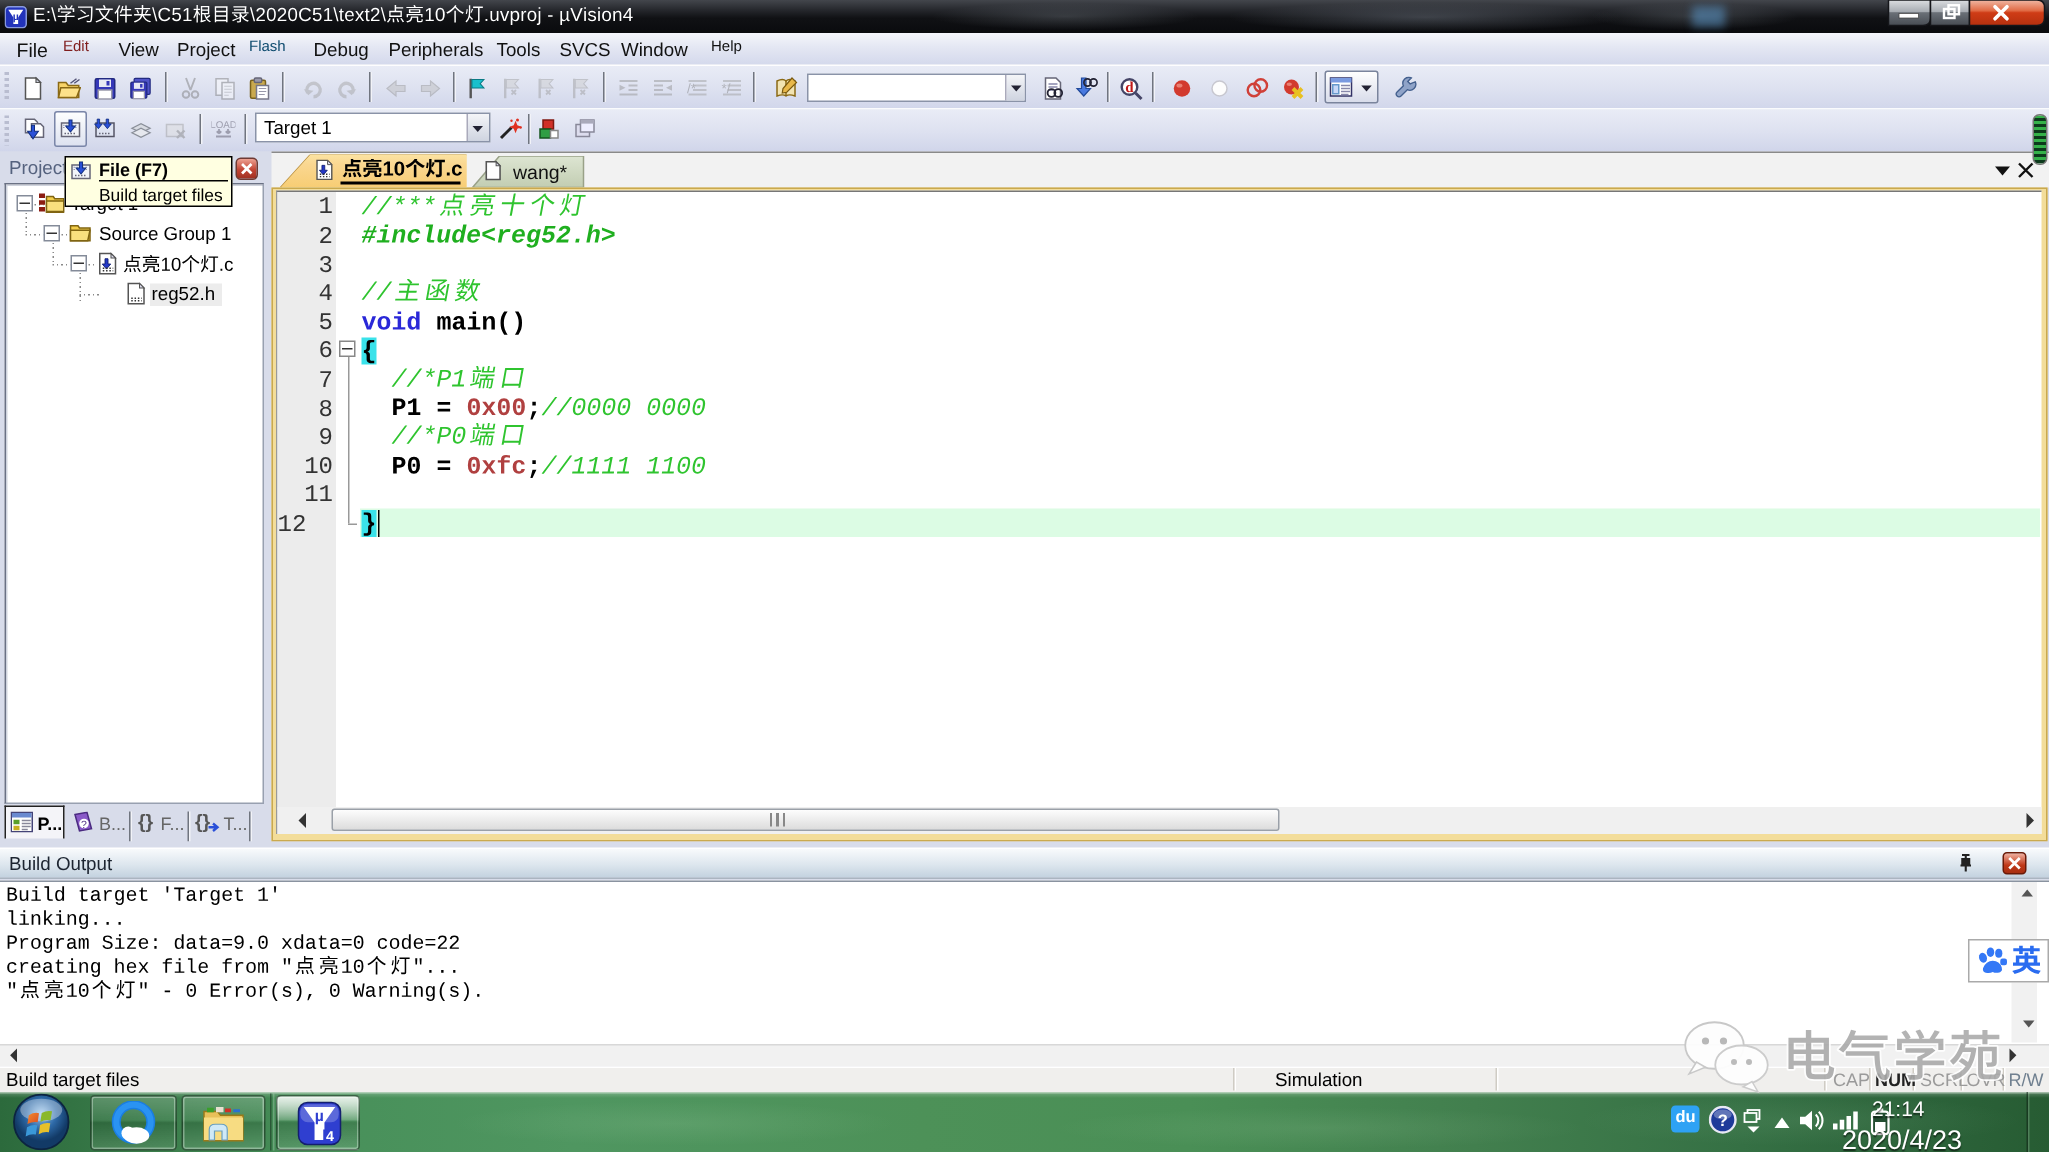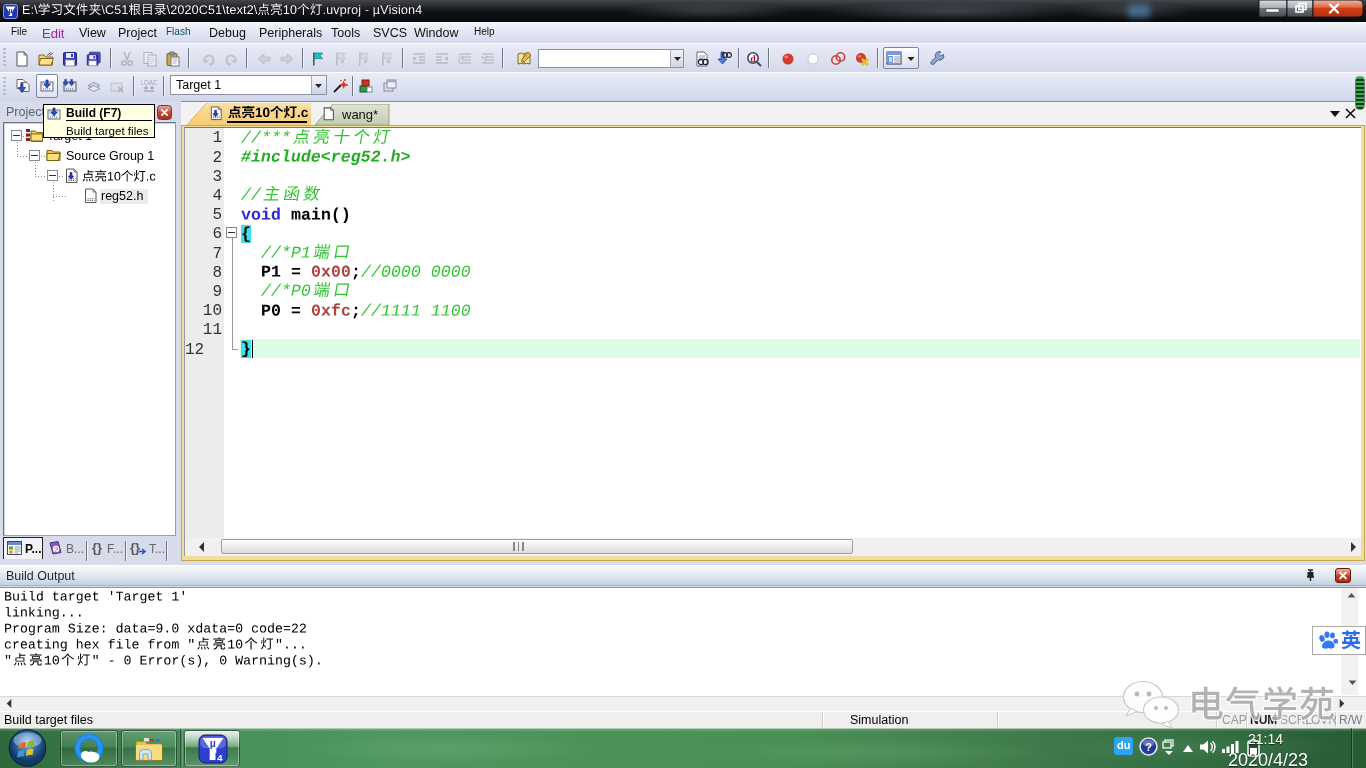--- a/index.html
+++ b/index.html
@@ -40,22 +40,22 @@
 </defs>
 <path d="M1 0 h28 v12 q0 5 -5 5 h-23 z" fill="url(#wbg)" stroke="#15161a" stroke-width="1"></path>
 <rect x="29" y="0" width="26" height="17" fill="url(#wbg)" stroke="#15161a" stroke-width="1"></rect>
 <path d="M55 0 h45 q5 0 5 5 v7 q0 5 -5 5 h-45 z" fill="url(#wbr)" stroke="#15161a" stroke-width="1"></path>
 <rect x="8" y="9" width="13" height="3" fill="#fff" stroke="#444" stroke-width=".5"></rect>
 <rect x="38" y="6" width="7" height="6" fill="none" stroke="#fff" stroke-width="1.6"></rect>
 <rect x="41" y="3.5" width="7" height="6" fill="none" stroke="#fff" stroke-width="1.6"></rect>
 <path d="M72 4.5 l8 8 M80 4.5 l-8 8" stroke="#fff" stroke-width="2.4" stroke-linecap="round"></path>
 </svg>
 <div class="" style="left:0;top:22px;width:1366px;height:22px;background:linear-gradient(180deg,#f5f6fb 0,#e4e7f3 45%,#d4d9ec 100%);border-bottom:1px solid #fdfdfe"></div>
-<div class="" style="left:11px;top:26px;font-size:10px;color:#111">File</div>
-<div class="" style="left:42px;top:26px;font-size:13px;color:#a21caf">Edit</div>
+<div class="" style="left:11px;top:26px;font-size:13px;color:#111">File</div>
+<div class="" style="left:42px;top:26px;font-size:10px;color:#7f1d1d">Edit</div>
 <div class="" style="left:79px;top:26px;font-size:12.5px;color:#111">View</div>
 <div class="" style="left:118px;top:26px;font-size:12.5px;color:#111">Project</div>
 <div class="" style="left:166px;top:26px;font-size:10px;color:#0c4a6e">Flash</div>
 <div class="" style="left:209px;top:26px;font-size:12.5px;color:#111">Debug</div>
 <div class="" style="left:259px;top:26px;font-size:12.5px;color:#111">Peripherals</div>
 <div class="" style="left:331px;top:26px;font-size:12.5px;color:#111">Tools</div>
 <div class="" style="left:373px;top:26px;font-size:12.5px;color:#111">SVCS</div>
 <div class="" style="left:414px;top:26px;font-size:12.5px;color:#111">Window</div>
 <div class="" style="left:474px;top:26px;font-size:10px;color:#111">Help</div>
 <div class="" style="left:0;top:44px;width:1366px;height:28px;background:linear-gradient(180deg,#e9ecf6 0,#dde1f0 55%,#d2d7eb 100%)"></div>
@@ -652,19 +652,19 @@
       <path d="M8.7 5.0V7.0H2.9V11.6H1.0V13.9H7.9C6.9 15.3 4.8 16.5 0.5 17.3C1.1 17.8 1.8 18.8 2.0 19.3C6.6 18.3 9.0 16.8 10.1 14.9C11.8 17.3 14.3 18.7 18.0 19.3C18.4 18.7 19.0 17.7 19.5 17.1C16.0 16.7 13.5 15.7 12.0 13.9H19.0V11.6H17.2V7.0H11.2V5.0ZM5.2 11.6V9.1H8.7V10.9L8.6 11.6ZM14.8 11.6H11.2L11.2 10.9V9.1H14.8ZM12.4 0.5V2.1H7.5V0.5H5.1V2.1H1.2V4.2H5.1V6.0H7.5V4.2H12.4V6.0H14.8V4.2H18.8V2.1H14.8V0.5Z" fill="#2a6cf0"></path>
     </svg>
 <div class="" style="left:1355px;top:76px;width:10px;height:34px;border:1px solid #777;border-radius:4.5px;background:repeating-linear-gradient(180deg,#35b24a 0 2px,#0c3a1c 2px 4px)"></div>
 <div class="" style="left:43px;top:104px;width:112px;height:34px;background:#ffffe1;border:1px solid #000;z-index:50"></div>
 <svg style="left:46px;top:106px;z-index:51" width="16" height="16" viewBox="0 0 16 16">
       <rect x="2" y="4" width="12" height="9" fill="#f2f4f9" stroke="#667"></rect>
       <path d="M3 5.5 h10 M3 7 h10" stroke="#99a" stroke-width=".8" stroke-dasharray="1 1"></path>
       <path d="M8 3 v4 h2.2 l-3.2 4 -3.2 -4 h2.2 v-4 z" fill="#2a50d8" stroke="#13307f" stroke-width=".7" transform="translate(1,-1)"></path>
       <path d="M4 11 h8" stroke="#667" stroke-width="1" stroke-dasharray="1 1"></path>
     </svg>
-<div class="" style="left:66px;top:105.5px;font-size:12px;font-weight:bold;color:#000;z-index:51">Build (F7)</div>
+<div class="" style="left:66px;top:105.5px;font-size:12px;font-weight:bold;color:#000;z-index:51">File (F7)</div>
 <div class="" style="left:66px;top:120px;width:86px;height:1px;background:#000;z-index:51"></div>
 <div class="" style="left:66px;top:123.5px;font-size:11.6px;color:#000;z-index:51">Build target files</div>
 <div class="" style="left:157px;top:105px;width:15px;height:15px;background:linear-gradient(180deg,#eda192,#c24434 55%,#a03022);border:1.5px solid #6e3a34;border-radius:3.5px;z-index:52"></div>
 <svg style="left:160px;top:108px;z-index:53" width="9" height="9" viewBox="0 0 10 9">
       <path d="M1.5 1 l7 7 M8.5 1 l-7 7" stroke="#fff" stroke-width="2"></path>
     </svg>
 </div>
 </body></html>

